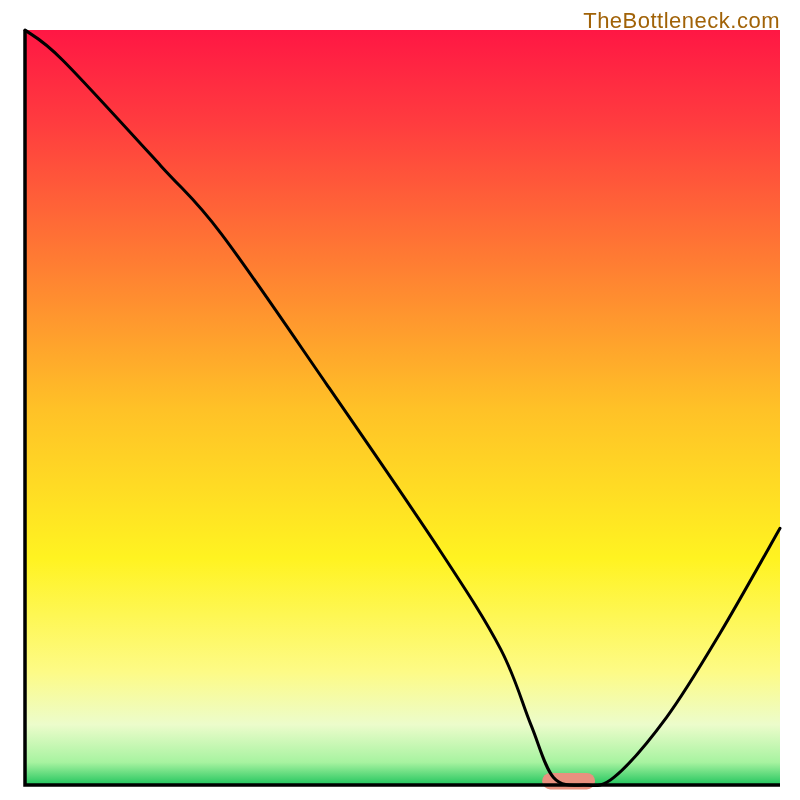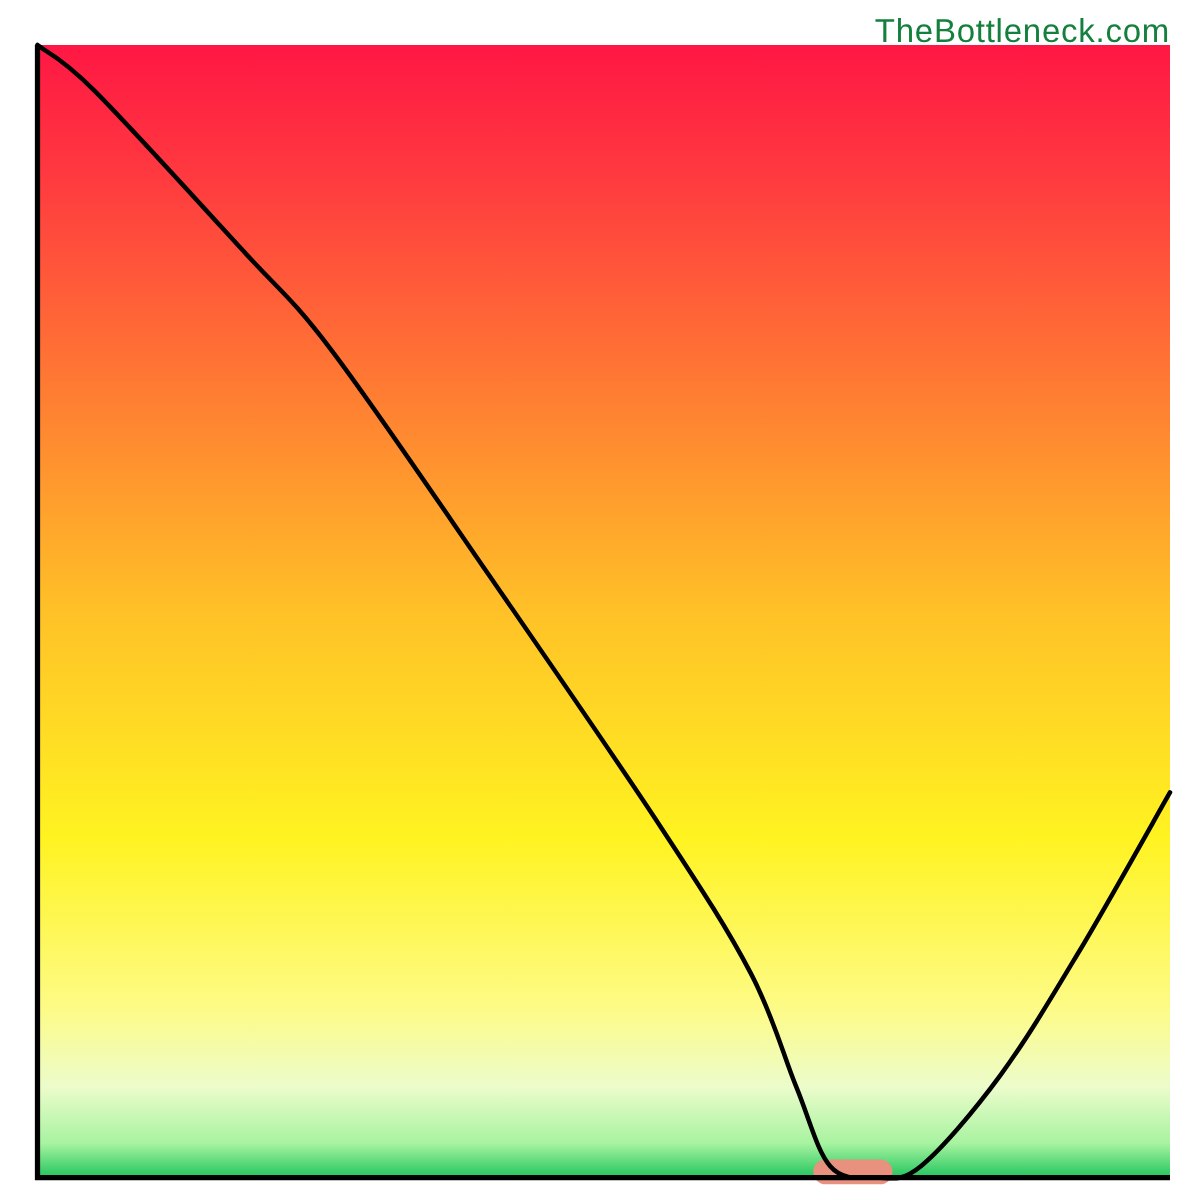--- a/index.html
+++ b/index.html
@@ -1,17 +1,17 @@
 <!DOCTYPE html>
 <html><head>
 <meta charset="utf-8">
 <style>
 html,body{margin:0;padding:0;width:800px;height:800px;overflow:hidden;font-family:Arial,Helvetica,sans-serif;background:#fff}
 .wrap{position:relative;width:800px;height:800px}
-.watermark{position:absolute;top:8px;right:20px;color:#15803d;font-size:22px;font-weight:400;letter-spacing:0.5px}
+.watermark{position:absolute;top:8px;right:20px;color:#a16207;font-size:22px;font-weight:400;letter-spacing:0.5px}
 svg{display:block}
 </style>
 </head>
 <body>
 
 <div class="wrap">
   <div class="watermark">TheBottleneck.com</div>
   <svg id="plot" width="800" height="800">
       <defs>
         <linearGradient id="bg" x1="0" y1="0" x2="0" y2="1">

